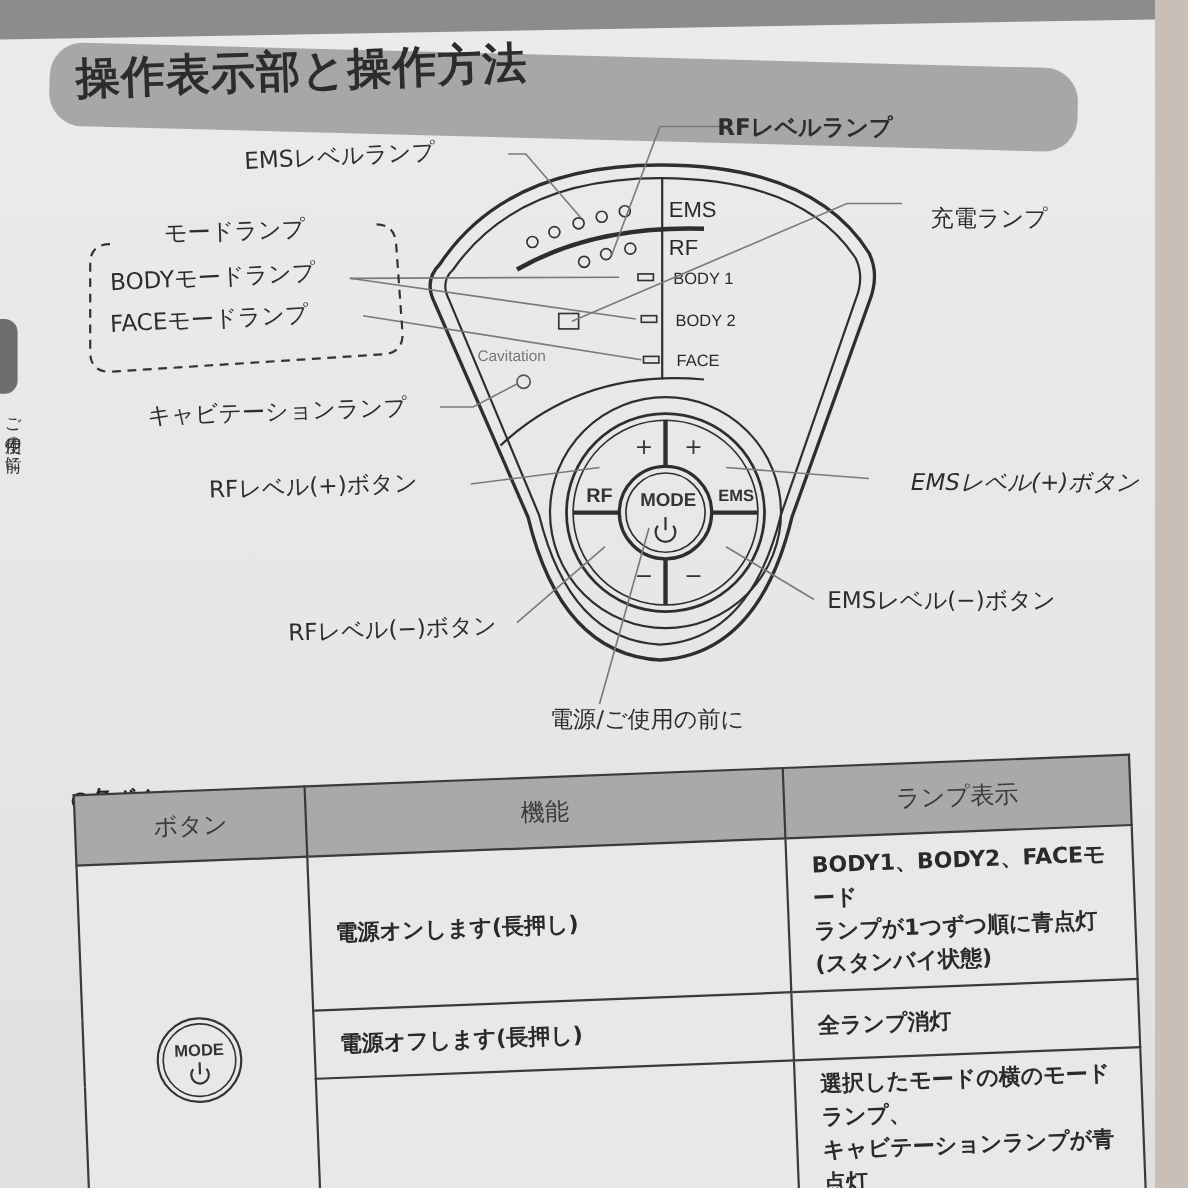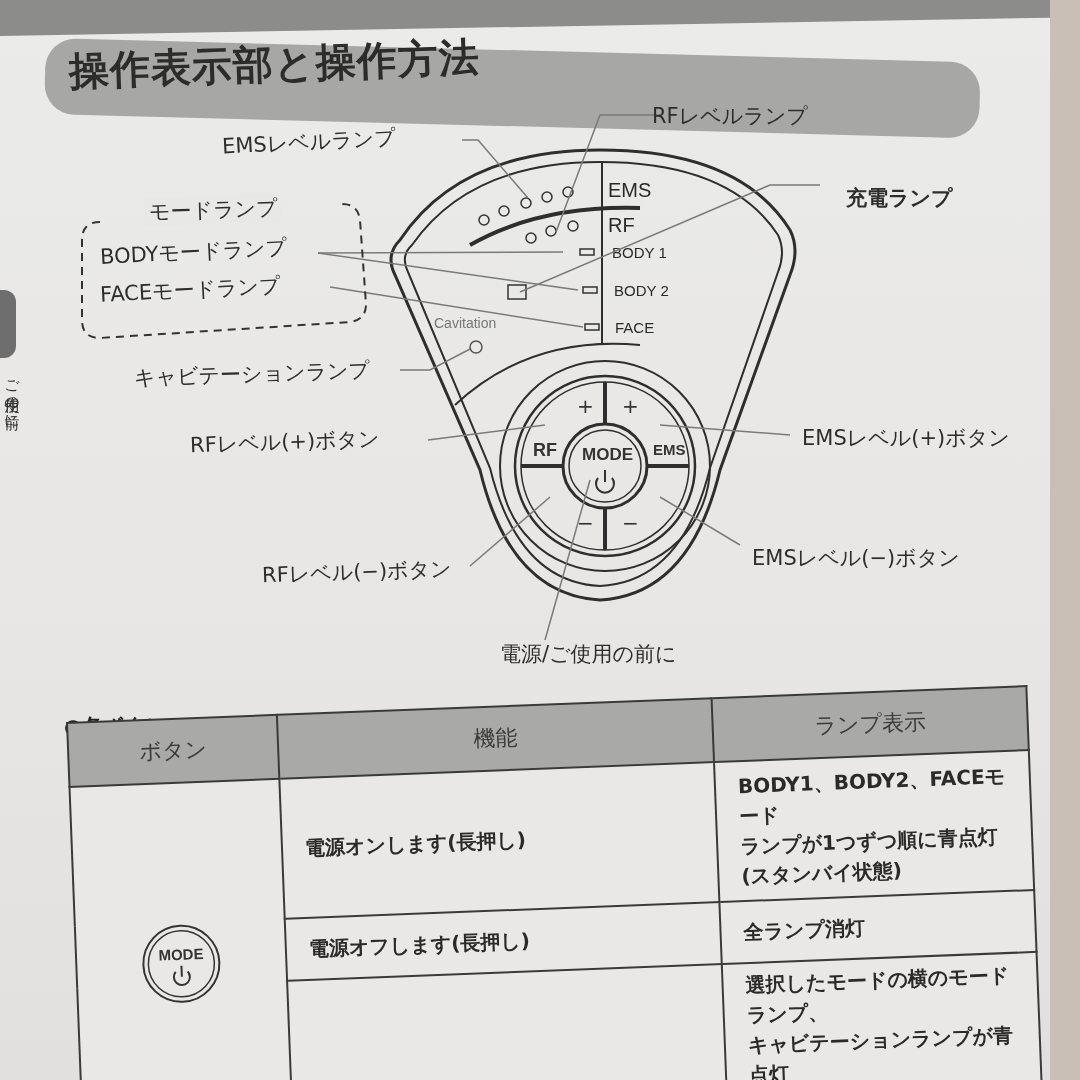--- a/index.html
+++ b/index.html
@@ -122,31 +122,31 @@
     <polyline points="428,440 545,425"></polyline>
     <polyline points="660,425 790,435"></polyline>
     <polyline points="470,566 550,497"></polyline>
     <polyline points="660,497 740,545"></polyline>
     <polyline points="545,640 590,480"></polyline>
   </g>
 
   <path d="M100,222 Q82,222 82,240 L82,320 Q82,338 100,338 L350,322 Q366,320 366,304 L360,220 Q358,204 342,204" fill="none" stroke="#333" stroke-width="2" stroke-dasharray="8,6"></path>
 </svg>
 
-<div class="label" style="left:652px;top:102px;">RFレベルランプ</div>
+<div class="label" style="left:652px;top:102px;font-weight:bold;">RFレベルランプ</div>
 <div class="label" style="left:222px;top:128px;transform:rotate(-3deg);">EMSレベルランプ</div>
-<div class="label" style="left:846px;top:184px;font-weight:bold;">充電ランプ</div>
+<div class="label" style="left:846px;top:184px;">充電ランプ</div>
 <div class="label" style="left:145px;top:196px;background:#e8e8e6;padding:0 4px;transform:rotate(-2deg);">モードランプ</div>
 <div class="label" style="left:100px;top:238px;transform:rotate(-3deg);">BODYモードランプ</div>
 <div class="label" style="left:100px;top:276px;transform:rotate(-3deg);">FACEモードランプ</div>
 <div class="label" style="left:134px;top:360px;transform:rotate(-2deg);">キャビテーションランプ</div>
 <div class="label" style="left:190px;top:428px;transform:rotate(-2deg);">RFレベル(+)ボタン</div>
-<div class="label" style="left:802px;top:424px;">EMSレベル(+)ボタン</div>
+<div class="label" style="left:828px;top:424px;font-style:italic;">EMSレベル(+)ボタン</div>
 <div class="label" style="left:262px;top:558px;transform:rotate(-2deg);">RFレベル(−)ボタン</div>
-<div class="label" style="left:752px;top:544px;">EMSレベル(−)ボタン</div>
+<div class="label" style="left:752px;top:532px;">EMSレベル(−)ボタン</div>
 <div class="label" style="left:500px;top:640px;">電源/ご使用の前に</div>
 
 <div class="section-heading">●各ボタンについて</div>
 
 <div class="table-wrap">
   <table>
     <colgroup>
         <col class="c1">
         <col class="c2">
         <col class="c3">

